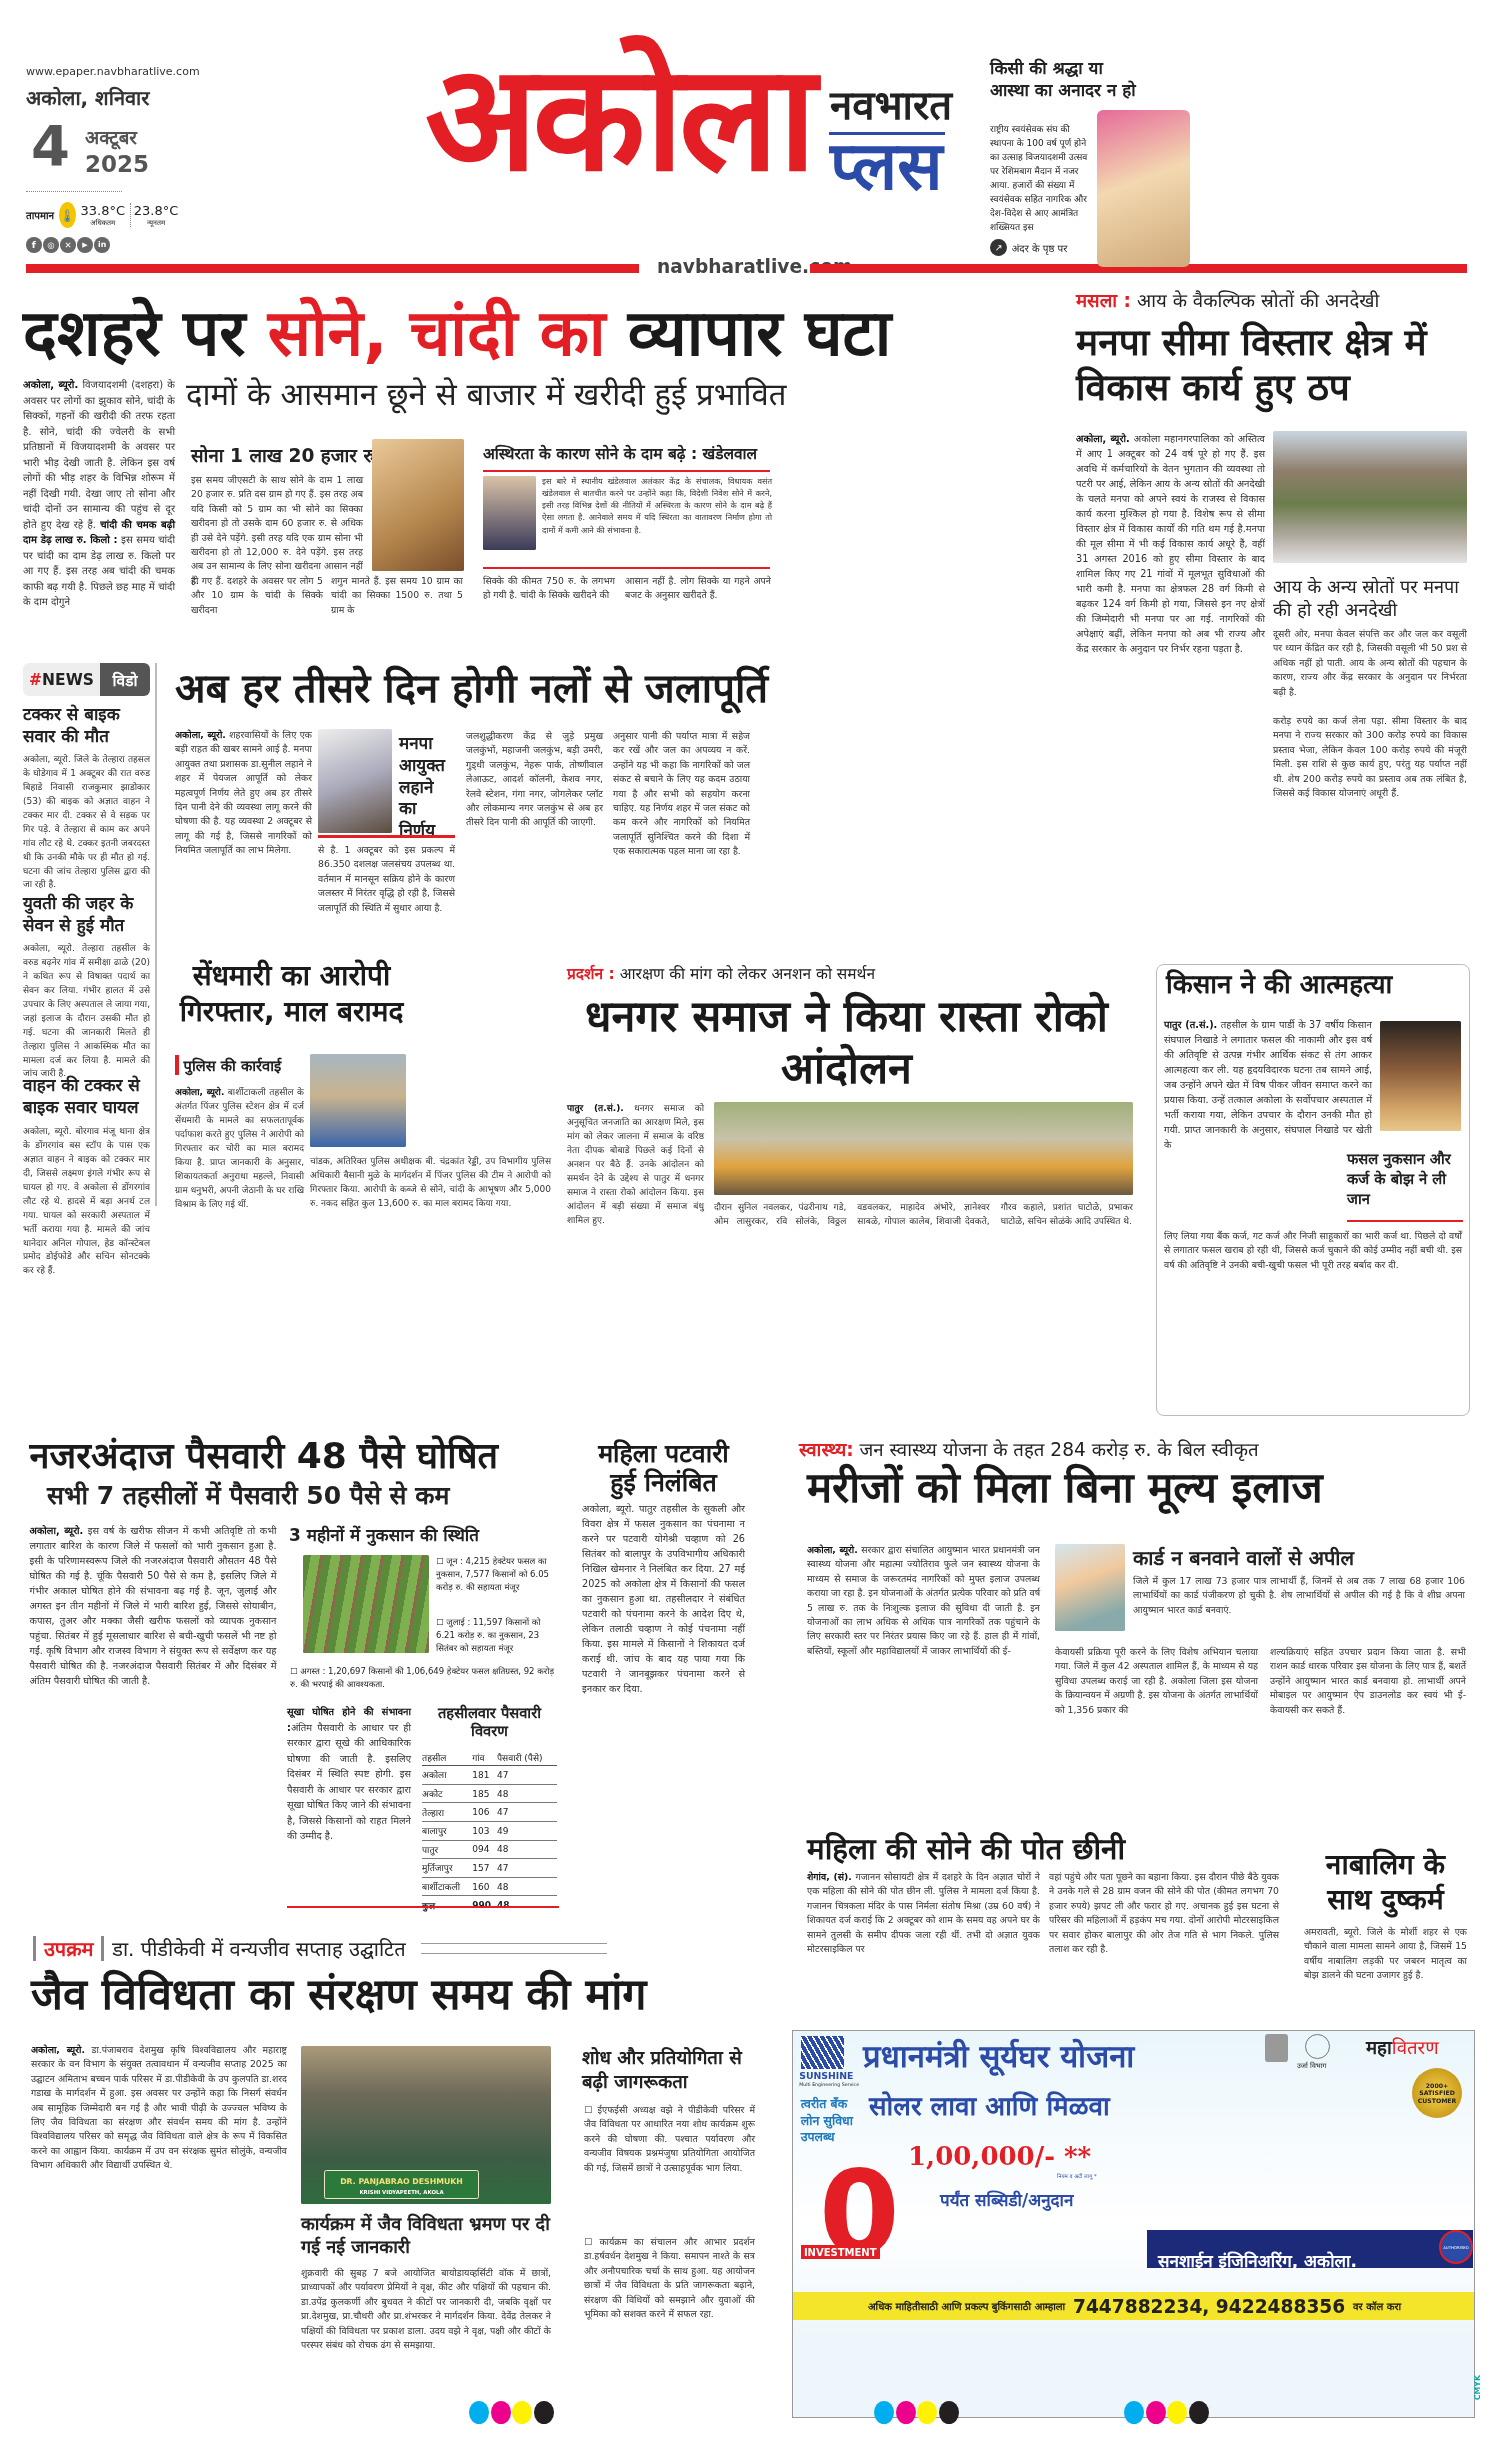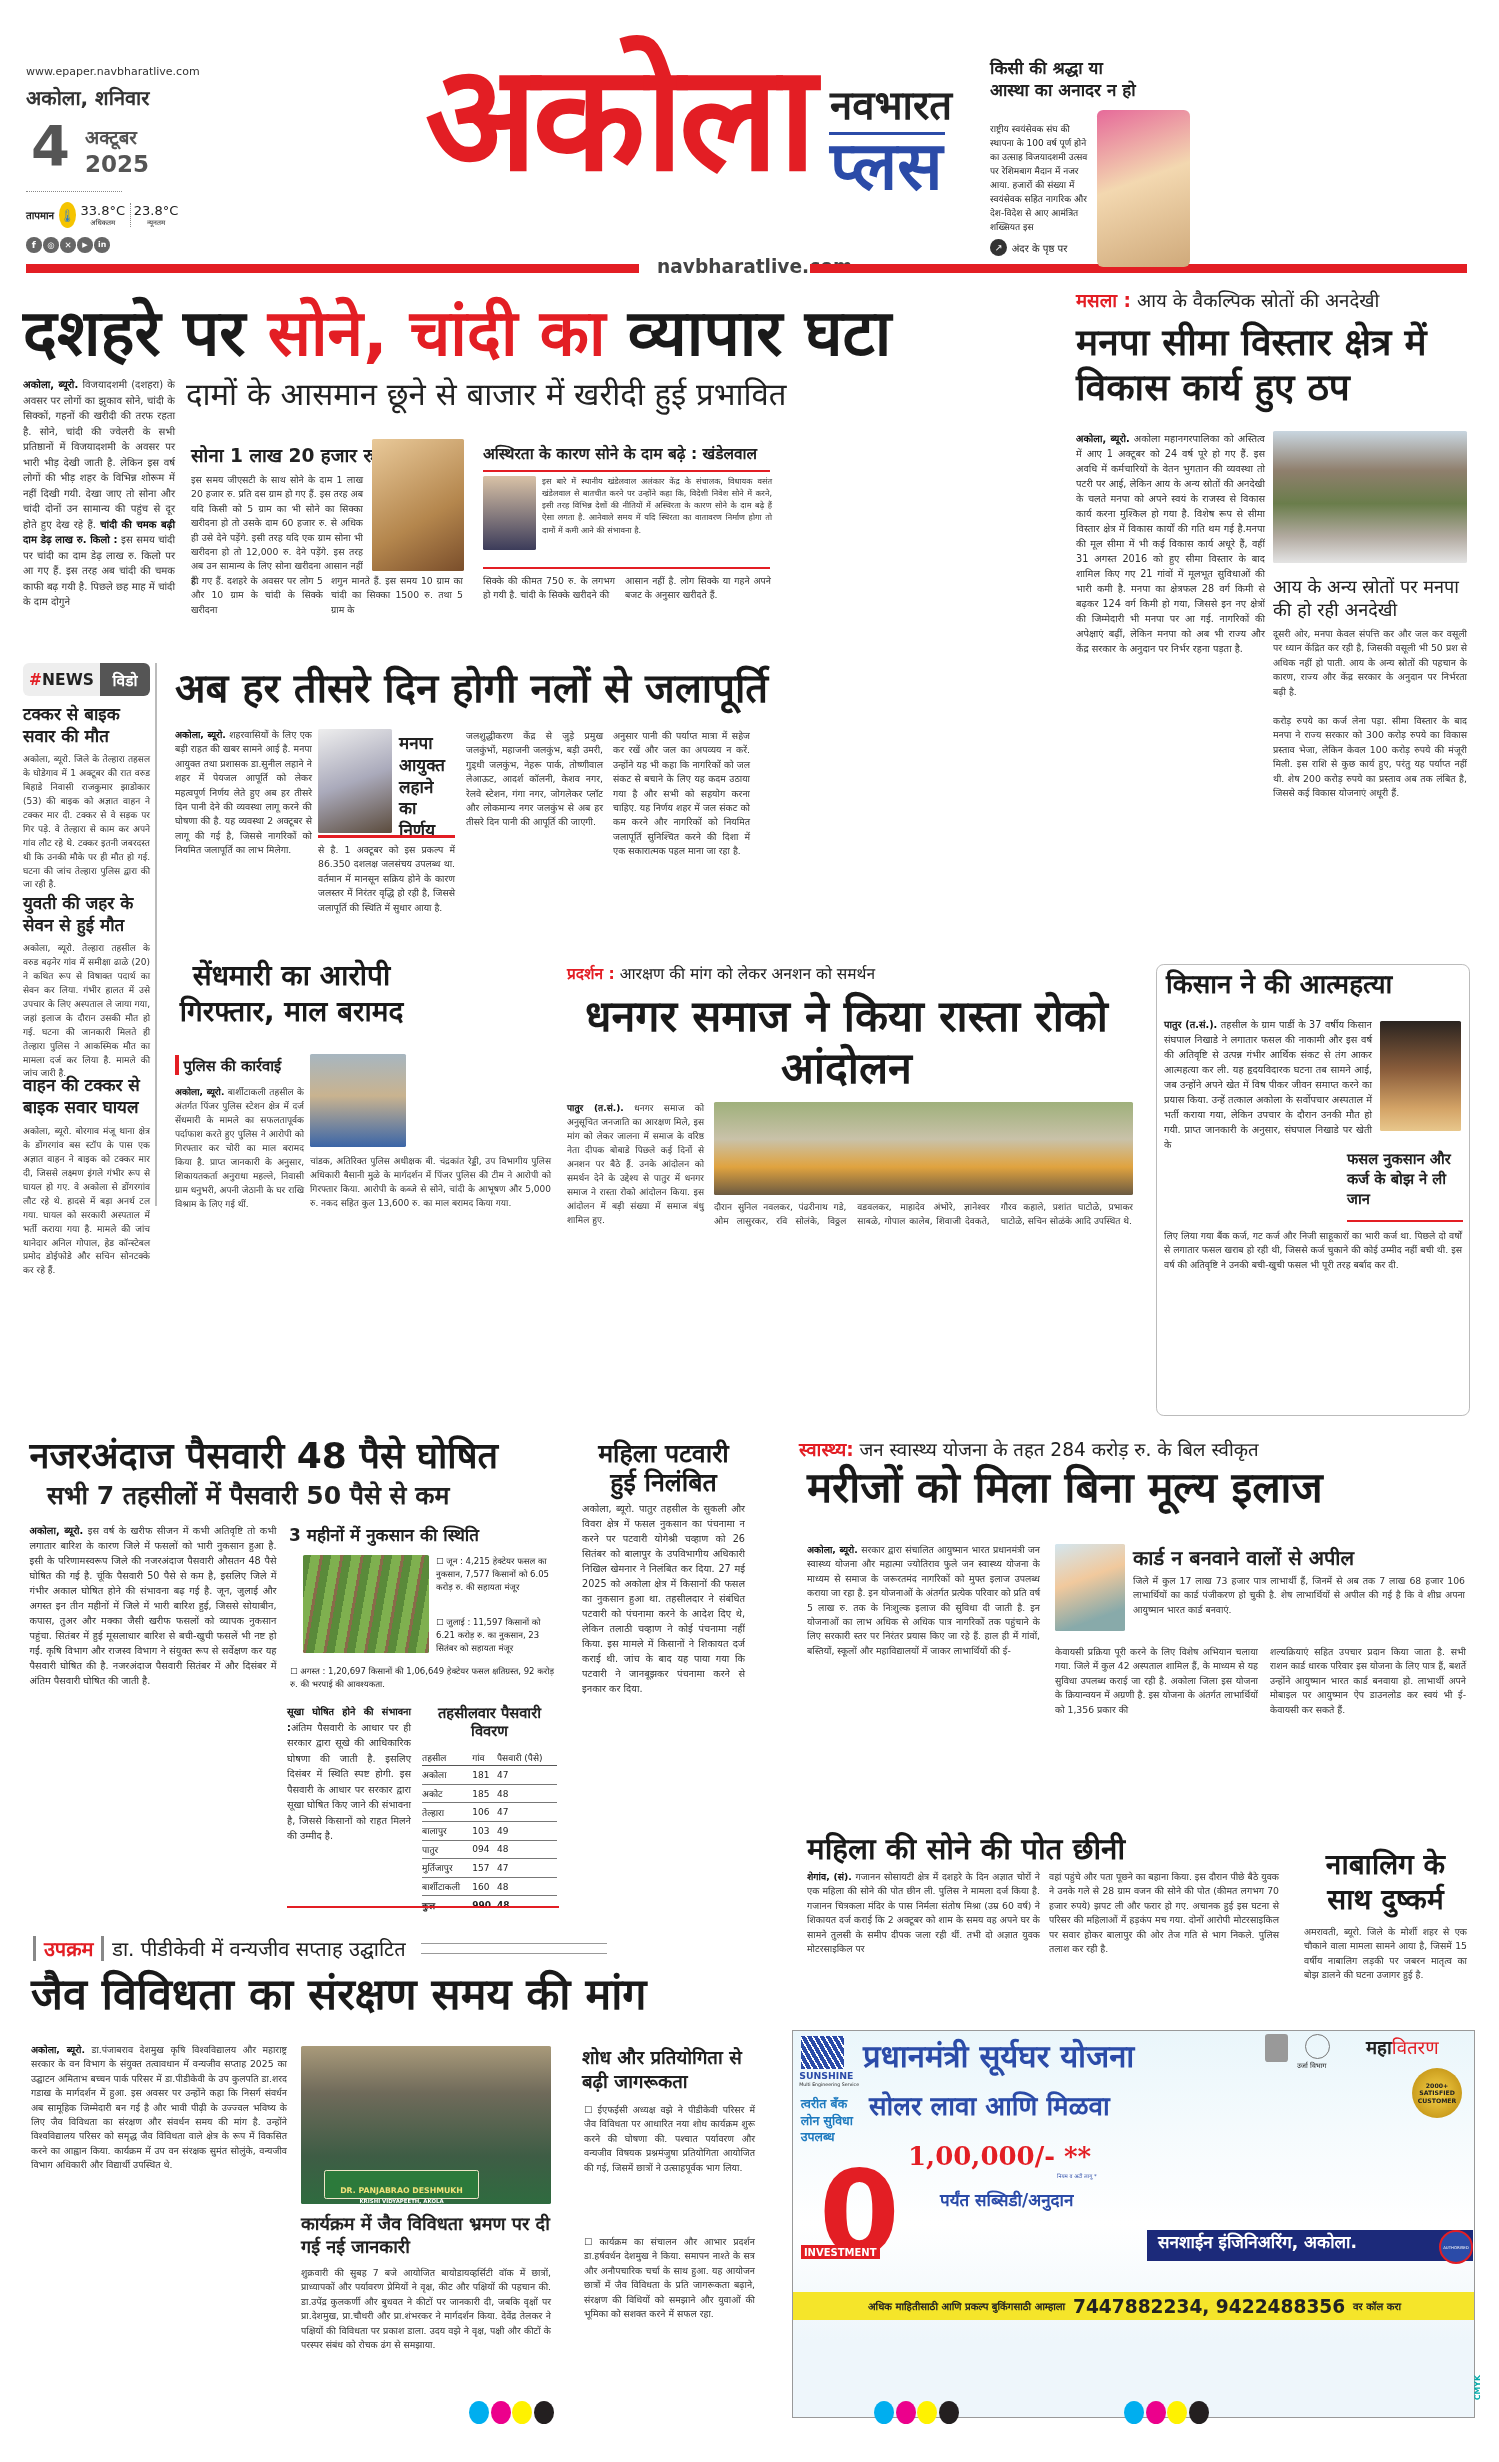--- a/index.html
+++ b/index.html
@@ -220,21 +220,21 @@
 <div class="abs" style="left:33px;top:1935px;display:flex;align-items:center;gap:7.8px">
   <span style="width:3.1px;height:25px;background:#888"></span>
   <span class="red" style="font-size:20px;font-weight:bold">उपक्रम</span>
   <span style="width:3.1px;height:25px;background:#888"></span>
   <span style="font-size:20px">डा. पीडीकेवी में वन्यजीव सप्ताह उद्घाटित</span>
   <span style="width:186px;height:11px;border-top:1.6px solid #999;border-bottom:1.6px solid #999;margin-left:7.8px;position:relative"></span>
 </div>
 <div class="abs hl" style="left:31px;top:1971px;font-size:43px;white-space:nowrap">जैव विविधता का संरक्षण समय की मांग</div>
 <div class="abs body" style="left:31px;top:2043px;width:256px;font-size:9.3px"><b>अकोला, ब्यूरो.</b> <span>डा.पंजाबराव देशमुख कृषि विश्वविद्यालय और महाराष्ट्र सरकार के वन विभाग के संयुक्त तत्वावधान में वन्यजीव सप्ताह 2025 का उद्घाटन अमिताभ बच्चन पार्क परिसर में डा.पीडीकेवी के उप कुलपति डा.शरद गडाख के मार्गदर्शन में हुआ. इस अवसर पर उन्होंने कहा कि निसर्ग संवर्धन अब सामूहिक जिम्मेदारी बन गई है और भावी पीढ़ी के उज्ज्वल भविष्य के लिए जैव विविधता का संरक्षण और संवर्धन समय की मांग है. उन्होंने विश्वविद्यालय परिसर को समृद्ध जैव विविधता वाले क्षेत्र के रूप में विकसित करने का आह्वान किया. कार्यक्रम में उप वन संरक्षक सुमंत सोलुंके, वन्यजीव विभाग अधिकारी और विद्यार्थी उपस्थित थे.</span></div>
 <div class="abs img" style="left:301px;top:2046px;width:250px;height:158px;background:linear-gradient(180deg,#a99a7a 0%,#6f6a5a 30%,#3e5d45 70%,#2f6b3f 100%)">
-  <div style="position:absolute;left:23px;bottom:4.7px;width:155px;height:29.5px;background:#2c7a3b;border:1.6px solid #f0e6c8;border-radius:2.3px;color:#f3e27a;font-size:7.8px;font-weight:bold;text-align:center;padding-top:15px;line-height:1.3"><span>DR. PANJABRAO DESHMUKH</span><br><span style="font-size:5.4px;color:#fff">KRISHI VIDYAPEETH, AKOLA</span></div>
+  <div style="position:absolute;left:23px;bottom:4.7px;width:155px;height:29.5px;background:#2c7a3b;border:1.6px solid #f0e6c8;border-radius:2.3px;color:#f3e27a;font-size:7.8px;font-weight:bold;text-align:center;padding-top:6px;line-height:1.3"><span>DR. PANJABRAO DESHMUKH</span><br><span style="font-size:5.4px;color:#fff">KRISHI VIDYAPEETH, AKOLA</span></div>
 </div>
 <div class="abs" style="left:301px;top:2212px;width:256px;font-size:18px;font-weight:bold;line-height:1.3">कार्यक्रम में जैव विविधता भ्रमण पर दी गई नई जानकारी</div>
 <div class="abs body" style="left:301px;top:2266px;width:250px;font-size:9.3px">शुक्रवारी की सुबह 7 बजे आयोजित बायोडायव्हर्सिटी वॉक में छात्रों, प्राध्यापकों और पर्यावरण प्रेमियों ने वृक्ष, कीट और पक्षियों की पहचान की. डा.उपेंद्र कुलकर्णी और बुधवत ने कीटों पर जानकारी दी, जबकि वृक्षों पर प्रा.देशमुख, प्रा.चौधरी और प्रा.शंभरकर ने मार्गदर्शन किया. देवेंद्र तेलकर ने पक्षियों की विविधता पर प्रकाश डाला. उदय वझे ने वृक्ष, पक्षी और कीटों के परस्पर संबंध को रोचक ढंग से समझाया.</div>
 <div class="abs" style="left:582px;top:2046px;width:178px;font-size:18.6px;font-weight:bold;line-height:1.3">शोध और प्रतियोगिता से बढ़ी जागरूकता</div>
 <div class="abs body" style="left:584px;top:2103px;width:171px;font-size:9.3px"><span>☐</span> <span>ईएफईसी अध्यक्ष वझे ने पीडीकेवी परिसर में जैव विविधता पर आधारित नया शोध कार्यक्रम शुरू करने की घोषणा की. पश्चात पर्यावरण और वन्यजीव विषयक प्रश्नमंजुषा प्रतियोगिता आयोजित की गई, जिसमें छात्रों ने उत्साहपूर्वक भाग लिया.</span></div>
 <div class="abs body" style="left:584px;top:2235px;width:171px;font-size:9.3px"><span>☐</span> <span>कार्यक्रम का संचालन और आभार प्रदर्शन डा.हर्षवर्धन देशमुख ने किया. समापन नाश्ते के सत्र और अनौपचारिक चर्चा के साथ हुआ. यह आयोजन छात्रों में जैव विविधता के प्रति जागरूकता बढ़ाने, संरक्षण की विधियों को समझाने और युवाओं की भूमिका को सशक्त करने में सफल रहा.</span></div>
 
 <div class="abs" style="left:792px;top:2030px;width:683px;height:388px;border:0.8px solid #999;background:linear-gradient(180deg,#eaf6fb 0%,#fff 50%,#eef6fb 80%);overflow:hidden">
   <div class="abs" style="left:7.8px;top:4.7px;width:43px;height:33px;background:repeating-linear-gradient(60deg,#2b4ba8 0 3.9px,#fff 3.9px 5.4px)"></div>
   <div class="abs" style="left:6.2px;top:39px;font-size:9.3px;font-weight:bold;color:#2b4ba8">SUNSHINE</div>
@@ -245,21 +245,21 @@
   <div class="abs" style="left:472px;top:3.1px;width:23px;height:28px;background:#999;border-radius:3.1px"></div>
   <div class="abs" style="left:512px;top:3.1px;width:25px;height:25px;border:1.6px solid #777;border-radius:50%"></div>
   <div class="abs" style="left:504px;top:29.5px;font-size:7px">उर्जा विभाग</div>
   <div class="abs" style="left:573px;top:3.1px;font-size:18.6px;font-weight:bold"><span>महा</span><span class="red" style="font-weight:normal">वितरण</span></div>
   <div class="abs" style="left:619px;top:37px;width:50px;height:50px;border-radius:50%;background:radial-gradient(circle,#f7d34a,#b8860b);color:#222;font-size:6.2px;font-weight:bold;text-align:center;display:flex;align-items:center;justify-content:center;padding:7.8px;line-height:1.2">2000+ SATISFIED CUSTOMER</div>
   <div class="abs" style="left:26px;top:124px;font-size:116px;font-weight:bold;color:#e31e24;line-height:1">0</div>
   <div class="abs" style="left:7.8px;top:214px;background:#e31e24;color:#fff;font-size:10px;font-weight:bold;padding:1.6px 3.1px">INVESTMENT</div>
   <div class="abs" style="left:115px;top:110px;font-size:26px;font-weight:bold;color:#e31e24;font-family:'DejaVu Serif',serif">1,00,000/- **</div>
   <div class="abs" style="left:264px;top:141px;font-size:5.4px;color:#2b4ba8">नियम व अटी लागू *</div>
   <div class="abs" style="left:147px;top:157px;font-size:17px;font-weight:bold;color:#2b4ba8">पर्यंत सब्सिडी/अनुदान</div>
-  <div class="abs" style="left:354px;top:199px;width:326px;height:31px;background:#1c2a7a;color:#fff;font-size:17px;font-weight:bold;padding:0 11px">सनशाईन इंजिनिअरिंग, अकोला.</div>
+  <div class="abs" style="left:354px;top:199px;width:326px;height:31px;background:#1c2a7a;color:#fff;font-size:17px;font-weight:bold;padding:19px 11px">सनशाईन इंजिनिअरिंग, अकोला.</div>
   <div class="abs" style="left:646px;top:199px;width:34px;height:34px;border:2.3px solid #e31e24;border-radius:50%;color:#fff;font-size:3.9px;display:flex;align-items:center;justify-content:center;background:#2b4ba8">AUTHORISED</div>
   <div class="abs" style="left:0;top:261px;width:683px;height:28px;background:#f5e52a;display:flex;align-items:center;justify-content:center;gap:7.8px">
     <span style="font-size:10px;font-weight:bold">अधिक माहितीसाठी आणि प्रकल्प बुकिंगसाठी आम्हाला</span>
     <span style="font-size:18.6px;font-weight:bold">7447882234, 9422488356</span>
     <span style="font-size:10px;font-weight:bold">वर कॉल करा</span>
   </div>
 </div>
 
 <div class="abs dots" style="left:469px;top:2401px" id="dots1"><span style="background: rgb(0, 174, 239);"></span><span style="background: rgb(236, 0, 140);"></span><span style="background: rgb(255, 242, 0);"></span><span style="background: rgb(35, 31, 32);"></span></div>
 <div class="abs dots" style="left:874px;top:2401px" id="dots2"><span style="background: rgb(0, 174, 239);"></span><span style="background: rgb(236, 0, 140);"></span><span style="background: rgb(255, 242, 0);"></span><span style="background: rgb(35, 31, 32);"></span></div>

